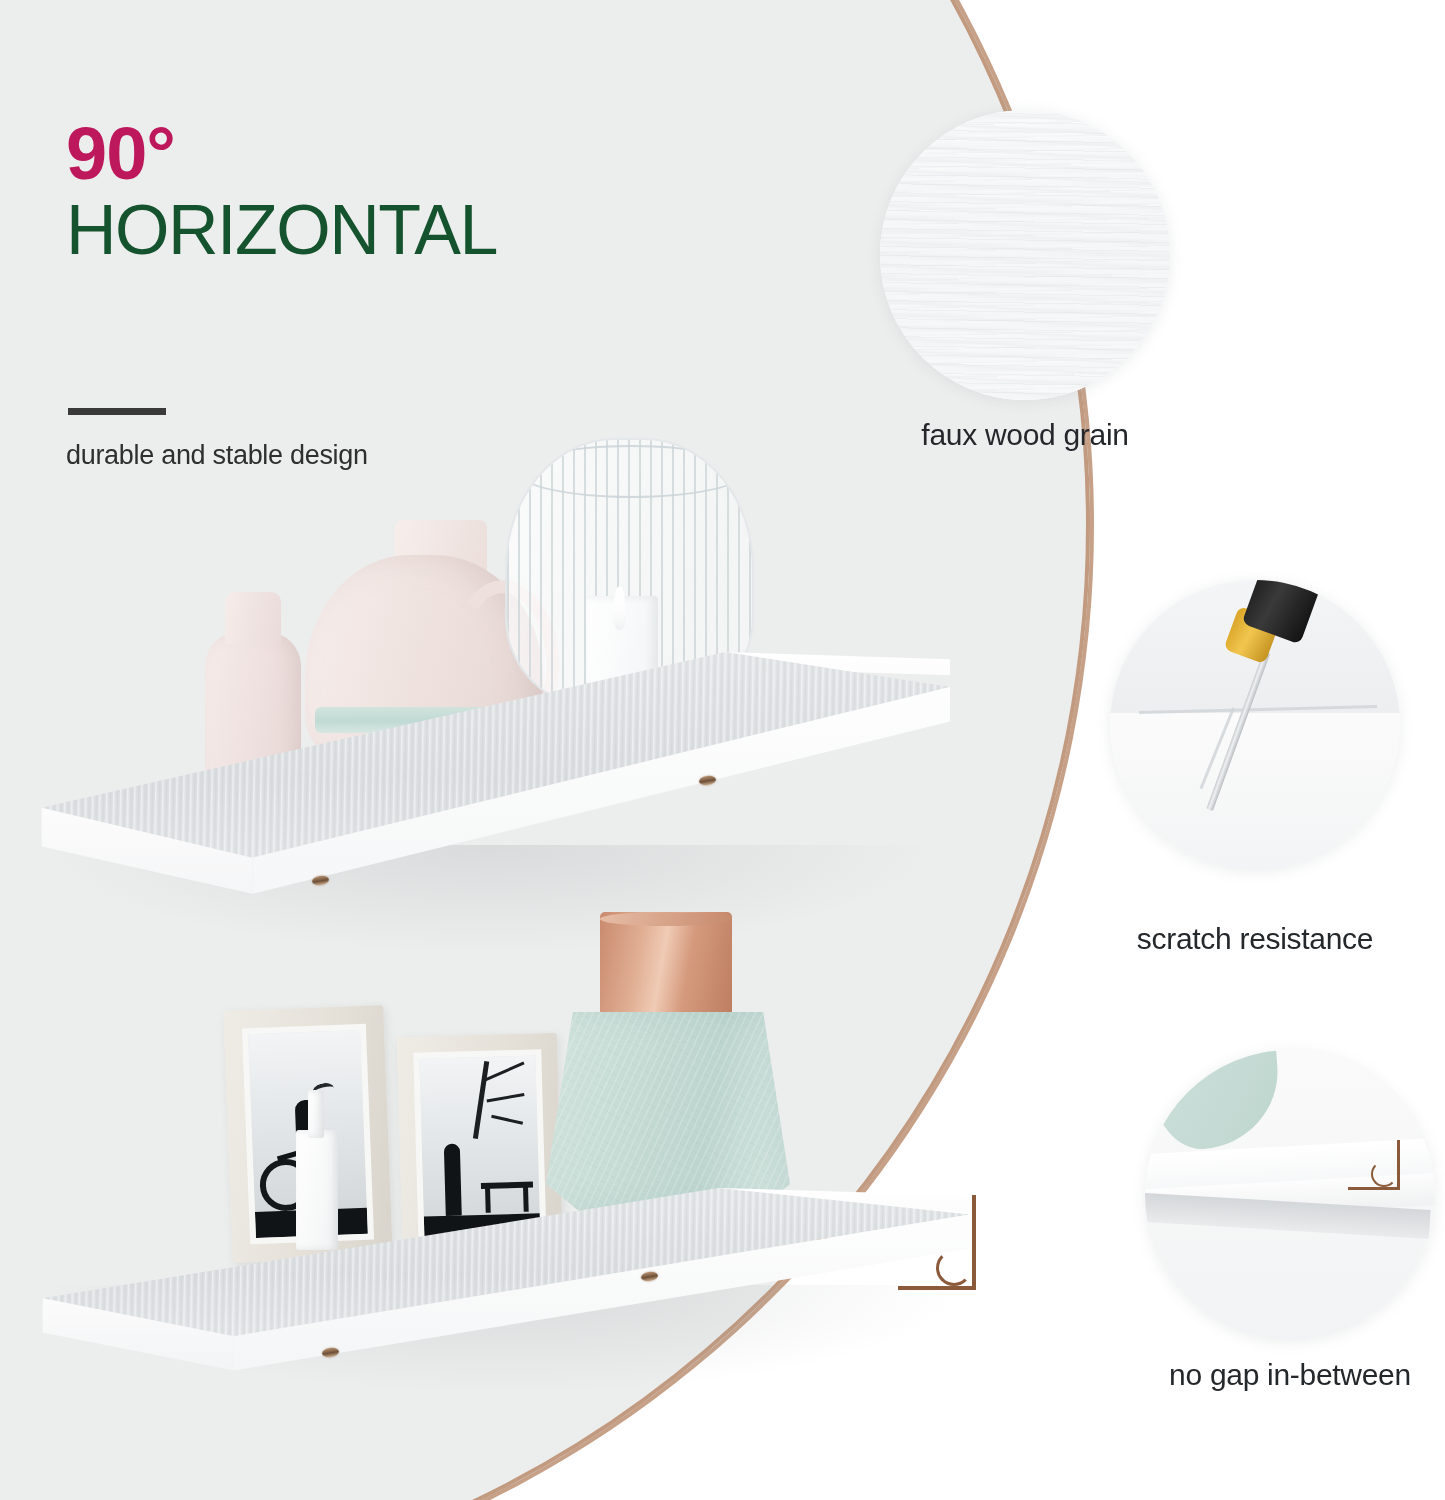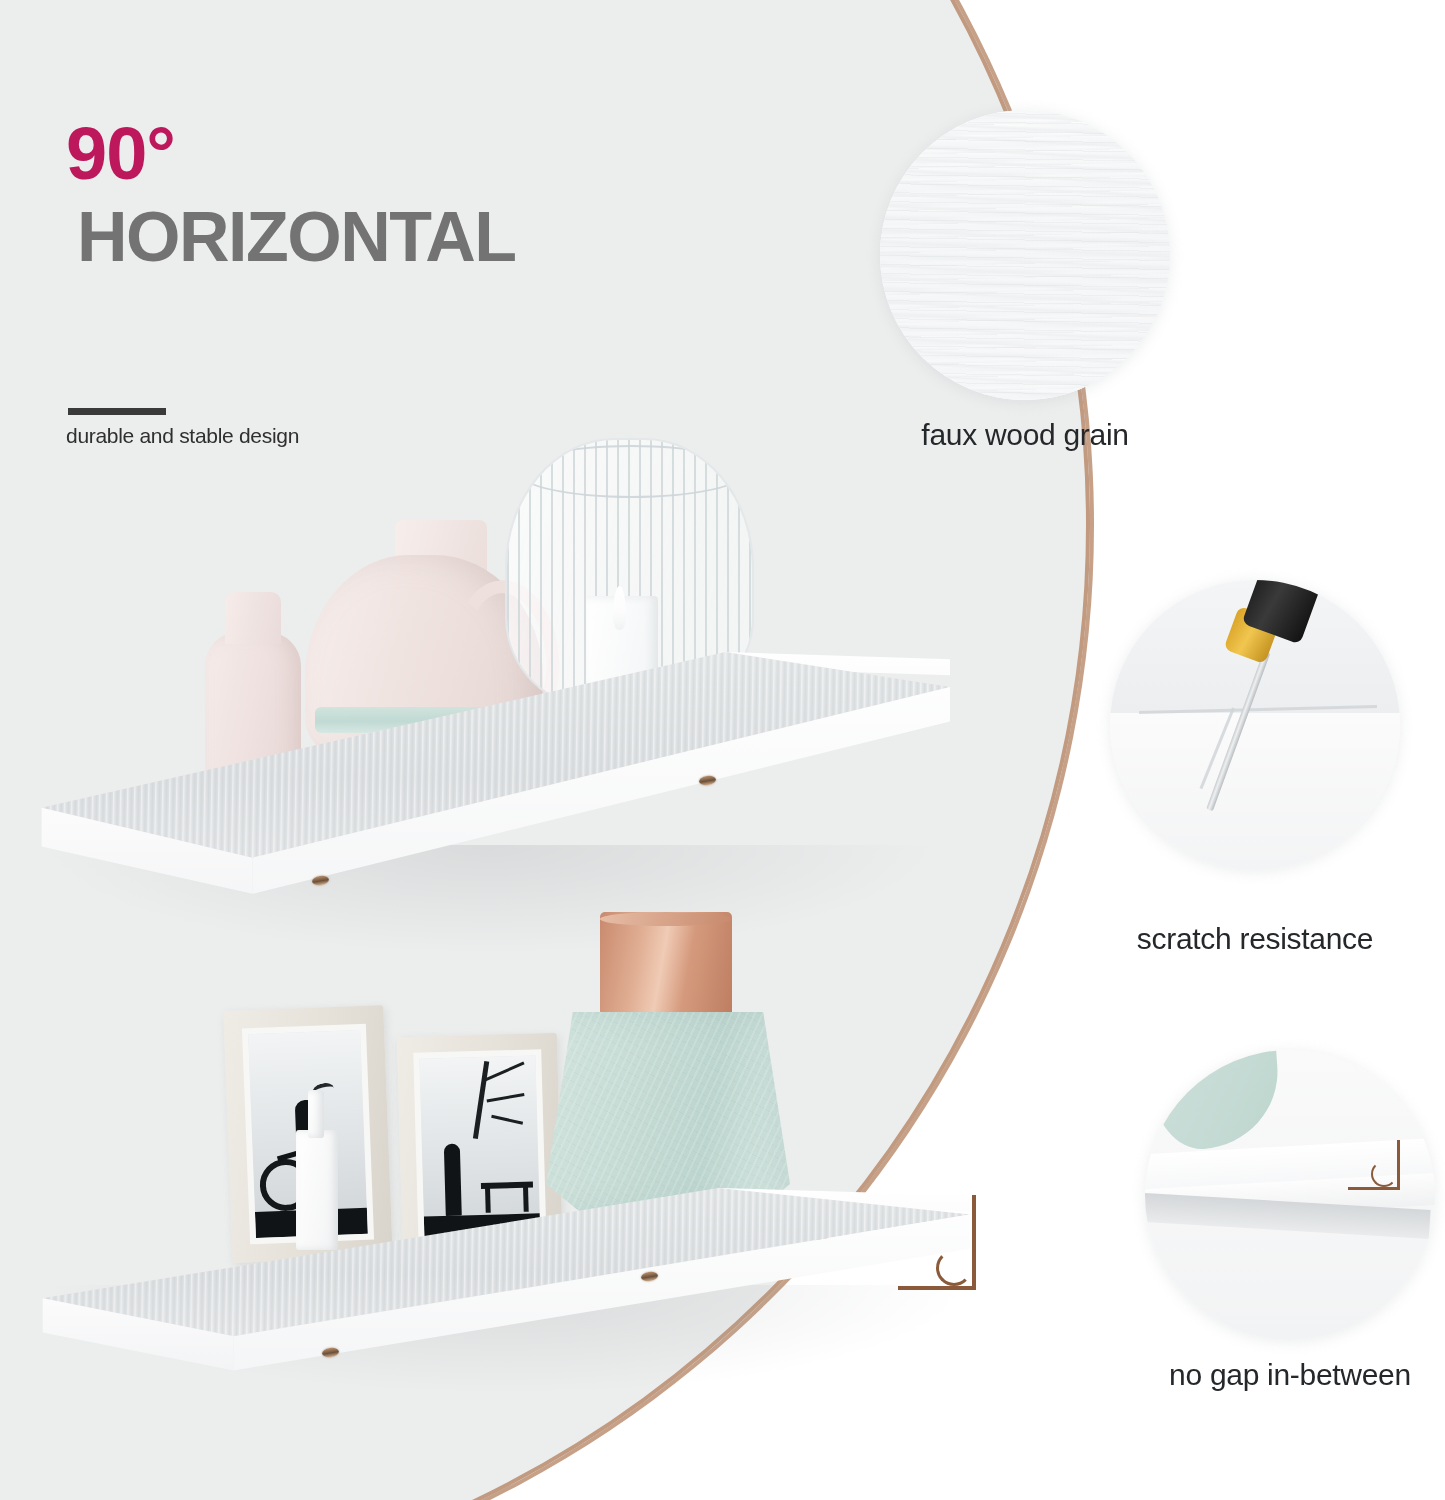--- a/index.html
+++ b/index.html
@@ -24,27 +24,27 @@
     background:transparent;
   }
 
   
   .headline{position:absolute;left:66px;top:118px;width:620px;}
   .h-deg{
     font-size:74px;line-height:0.98;font-weight:bold;color:#be185d;
     letter-spacing:-1px;margin:0 0 4px 0;
   }
   .h-main{
-    font-size:70px;line-height:1.02;font-weight:bold;color:#737373;
-    letter-spacing:-1.5px;margin:11px;
+    font-size:70px;line-height:1.02;font-weight:normal;color:#14532d;
+    letter-spacing:-1.5px;margin:0;
   }
   .h-main .l2{display:block;}
   .divider{position:absolute;left:68px;top:408px;width:98px;height:7px;background:#3a3a3a;}
   .subtitle{
-    position:absolute;left:66px;top:424px;font-size:21px;color:#2f2f2f;
+    position:absolute;left:66px;top:440px;font-size:27px;color:#2f2f2f;
     letter-spacing:-0.3px;font-weight:normal;text-align:right;
   }
   .shelf-surface{
     position:absolute;
     background:linear-gradient(180deg,#e4e7e8 0%,#dcdfe1 45%,#e9ebec 100%);
     box-shadow:0 2px 10px rgba(120,125,130,0.18);
   }
   .grain{
     position:absolute;inset:0;
     background:repeating-linear-gradient(

